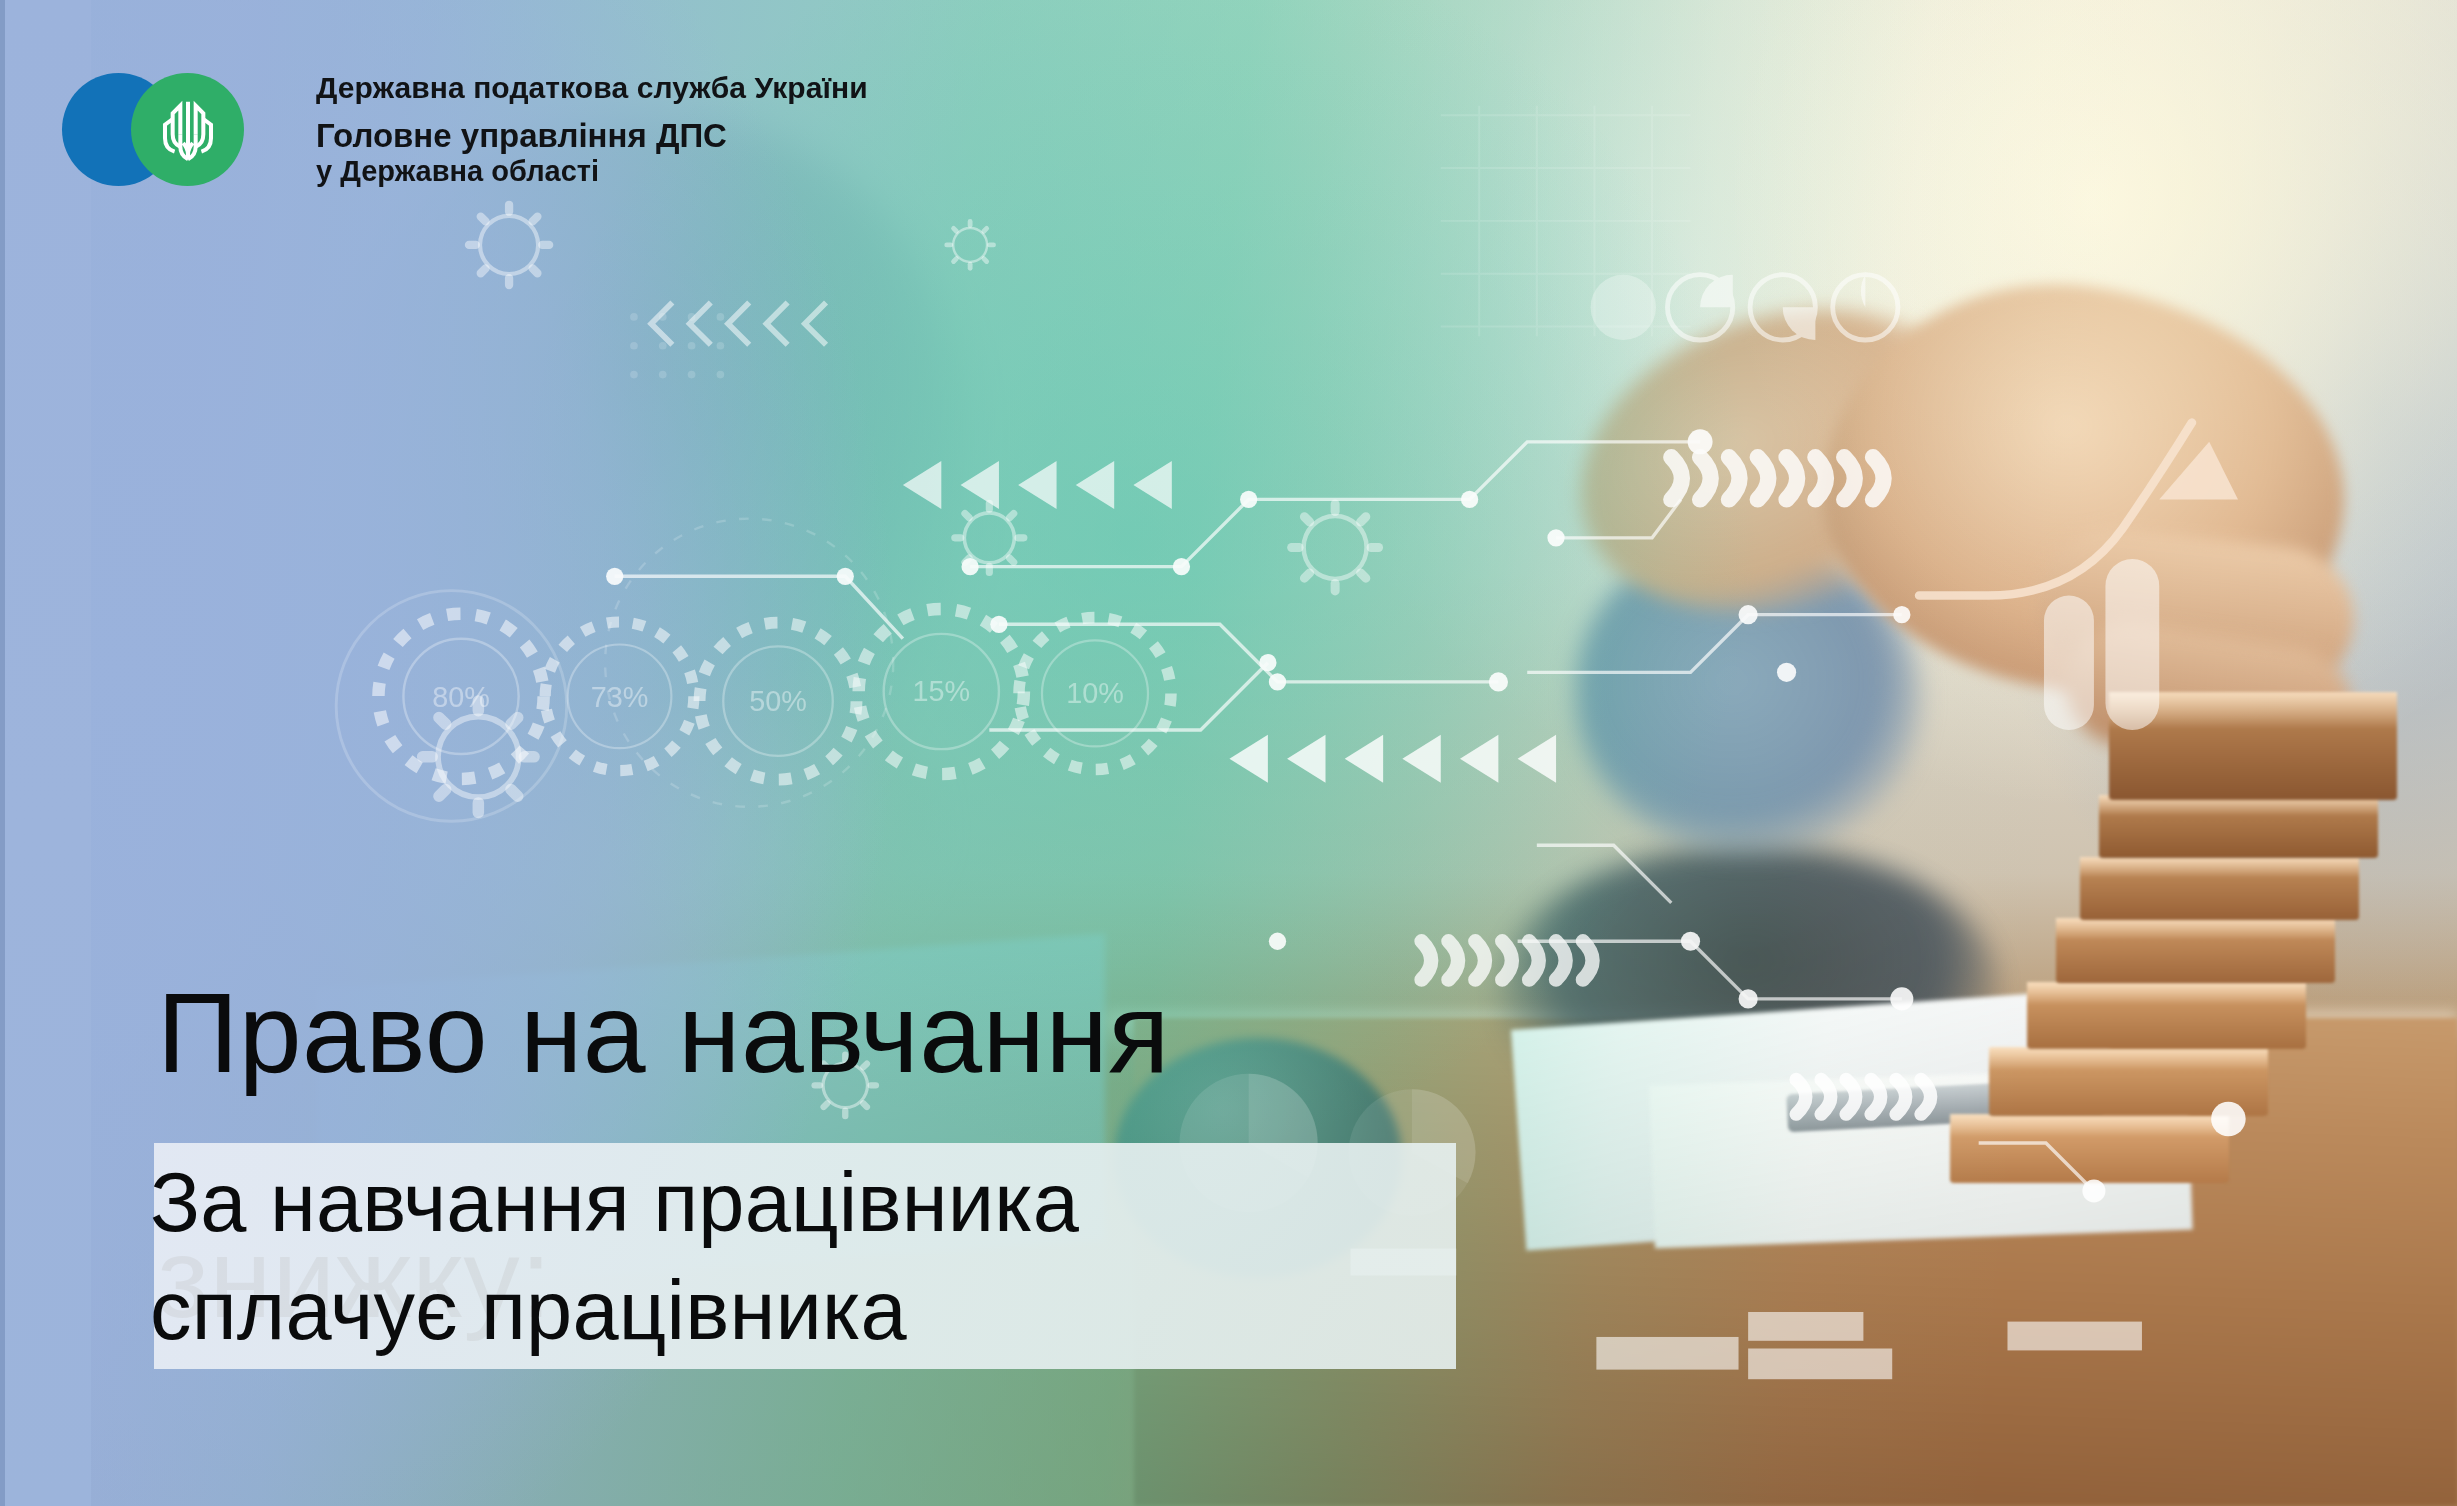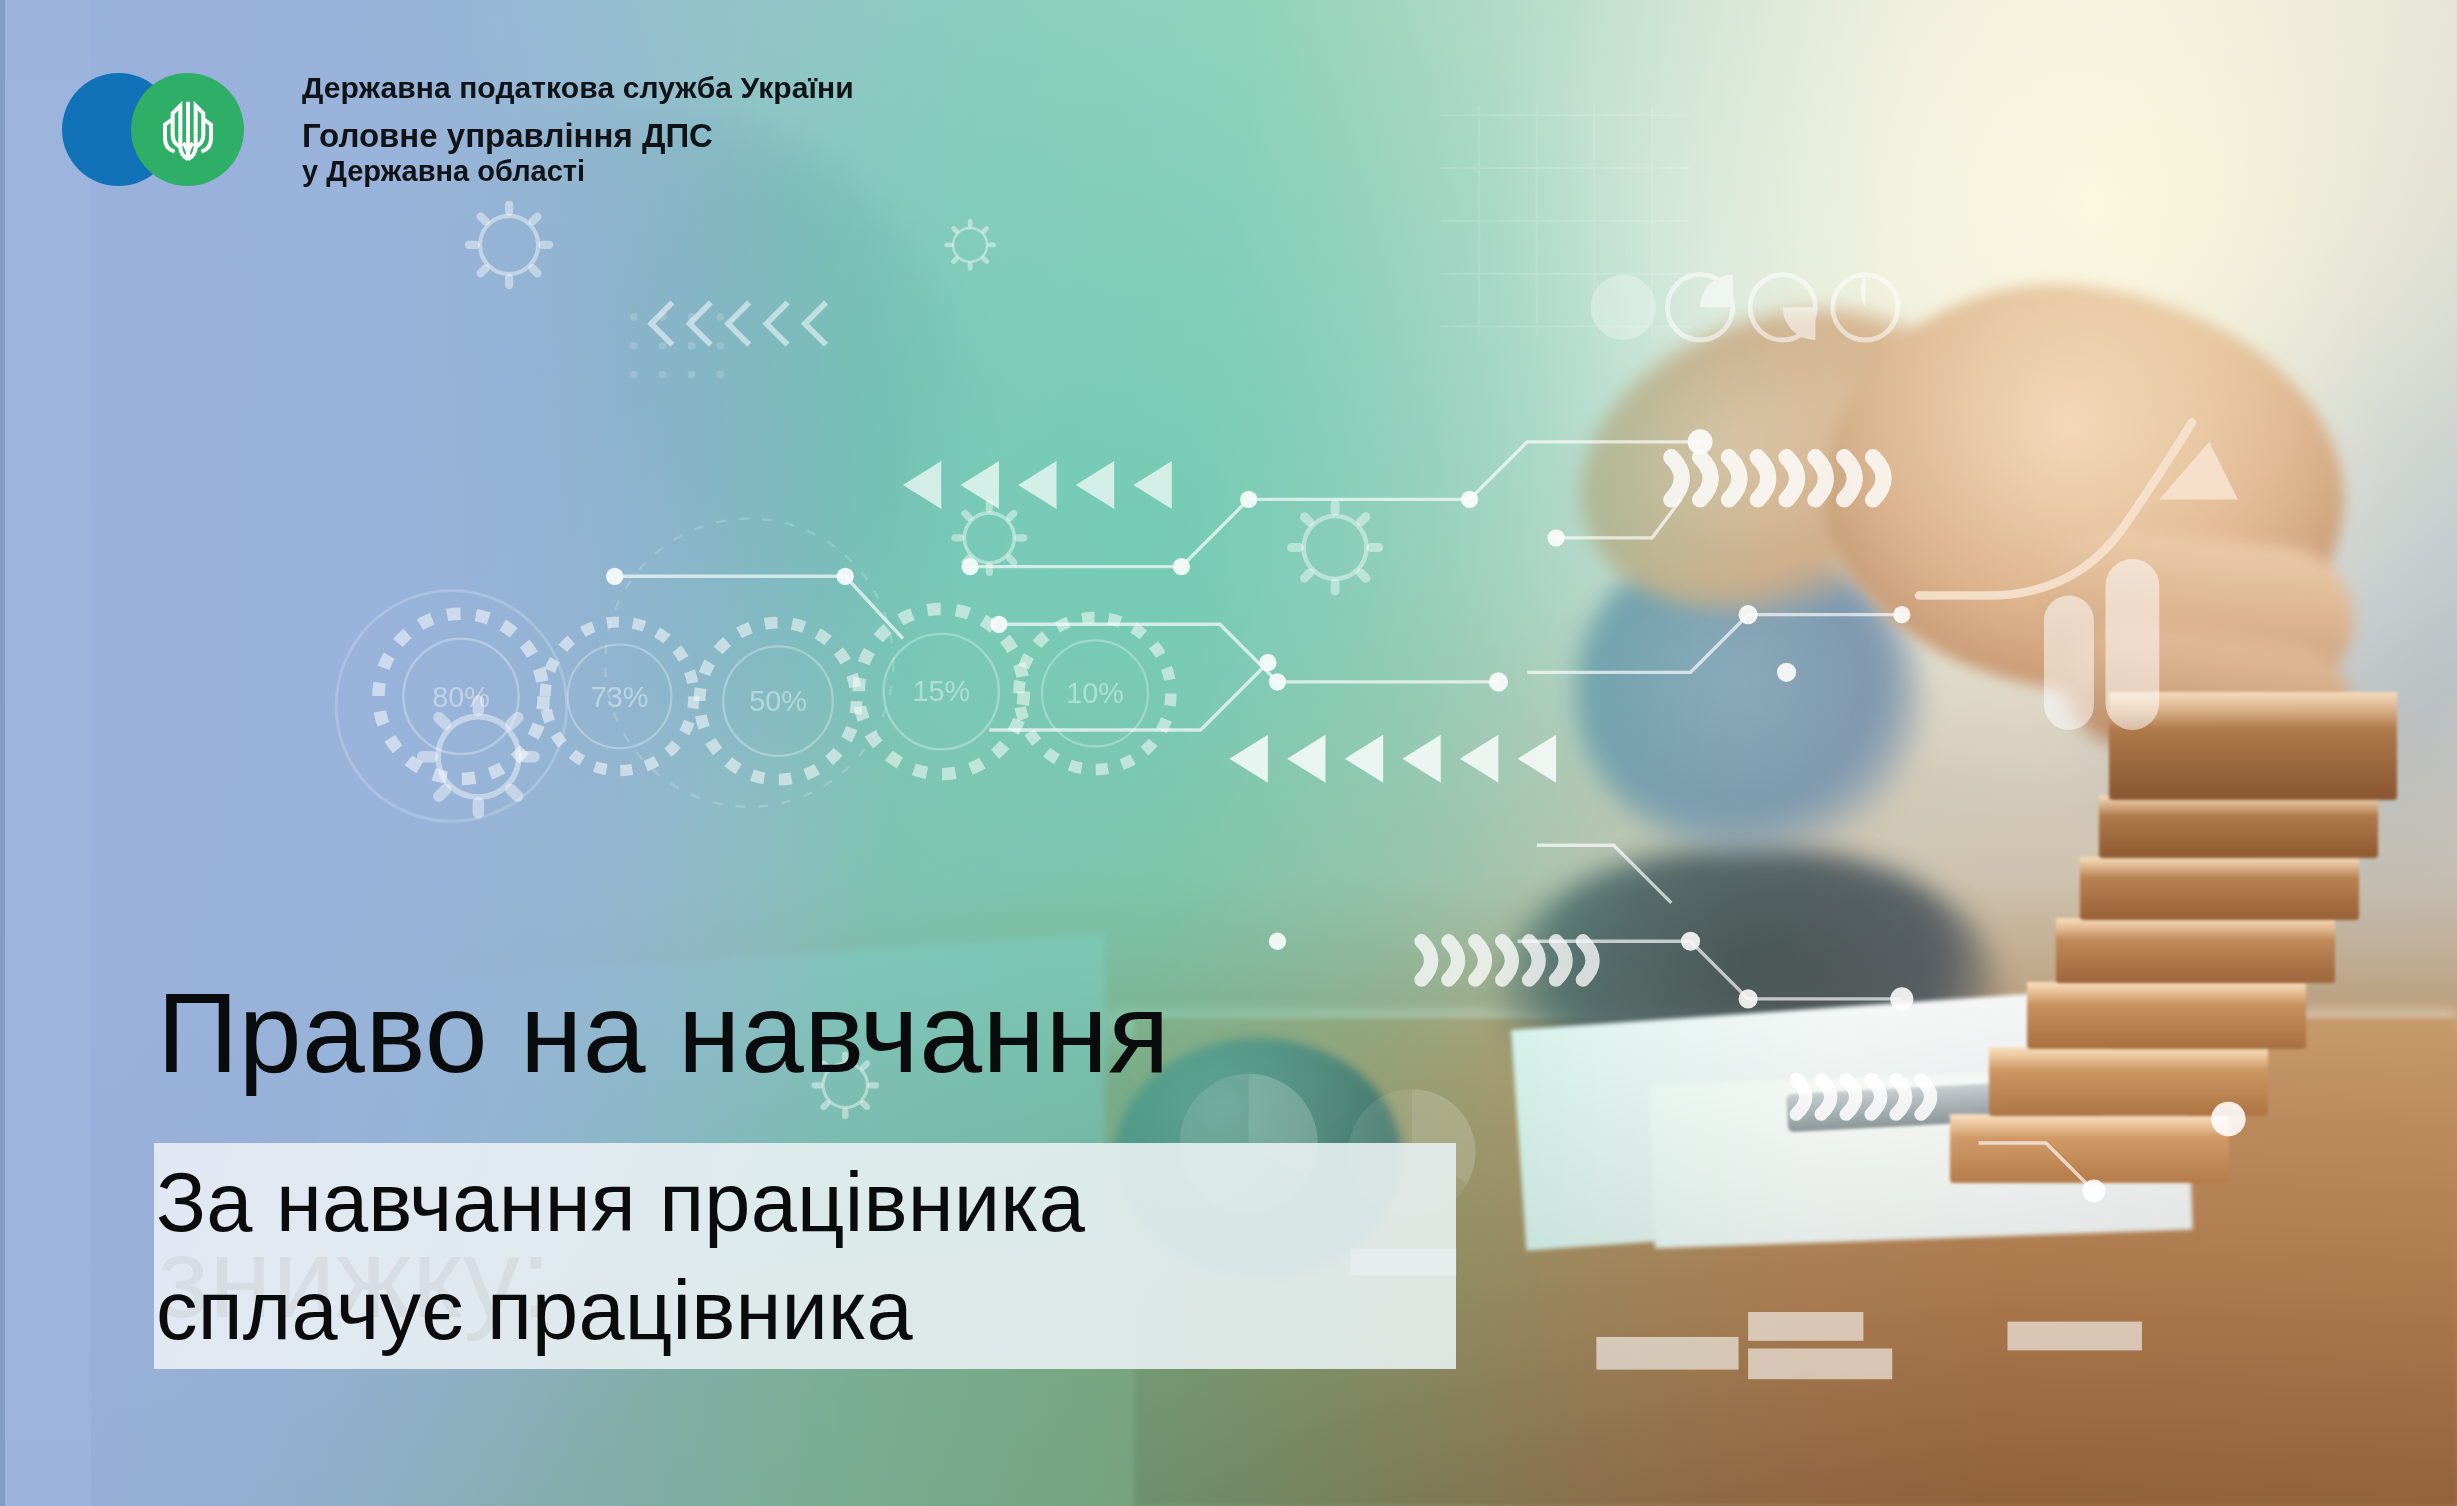--- a/index.html
+++ b/index.html
@@ -144,21 +144,21 @@
     position:absolute;left:0;top:0;width:91px;height:100%;
     background:linear-gradient(180deg,#9cb3dc 0%, #9db4dc 55%, #9cb4db 100%);
   }
   .leftstrip-rule{position:absolute;left:0;top:0;width:4.8px;height:100%;background:#6f88b4;opacity:.55;}
 
   
   .info{position:absolute;inset:0;pointer-events:none;opacity:.95;}
   .info svg{position:absolute;inset:0;width:100%;height:100%;}
 
   
-  .brand{position:absolute;left:62px;top:67px;display:flex;align-items:flex-start;gap:0;}
+  .brand{position:absolute;left:62px;top:67px;display:flex;align-items:flex-start;gap:14px;}
   .logo{position:relative;width:240px;height:120px;flex:0 0 240px;}
   .logo .c-blue{
     position:absolute;left:0;top:5.8px;width:113px;height:113px;border-radius:50%;
     background:#1272b8;
   }
   .logo .c-green{
     position:absolute;left:69px;top:5.8px;width:113px;height:113px;border-radius:50%;
     background:#2fae68;
   }
   .logo .trident{position:absolute;left:96px;top:29px;width:60px;height:69px;}
@@ -175,21 +175,21 @@
     letter-spacing:0.5px;white-space:pre-line;
   }
   .headline .ln{display:block;}
 
   
   .subpanel{
     position:absolute;left:154px;top:1143px;width:1302px;height:226px;
     background:linear-gradient(110deg,rgba(231,236,245,.93) 0%, rgba(229,238,240,.93) 45%, rgba(230,240,239,.90) 100%);
   }
   .subtitle{
-    position:absolute;left:156px;top:1149px;width:1307px;
+    position:absolute;left:150px;top:1149px;width:1307px;
     color:#0a0b0c;font-size:83px;font-weight:400;line-height:1.30;letter-spacing:0.2px;
   }
   .subtitle .ln{display:block;}
 </style>
 </head>
 <body>
 
 <div class="stage">
 
   <div class="photo">

